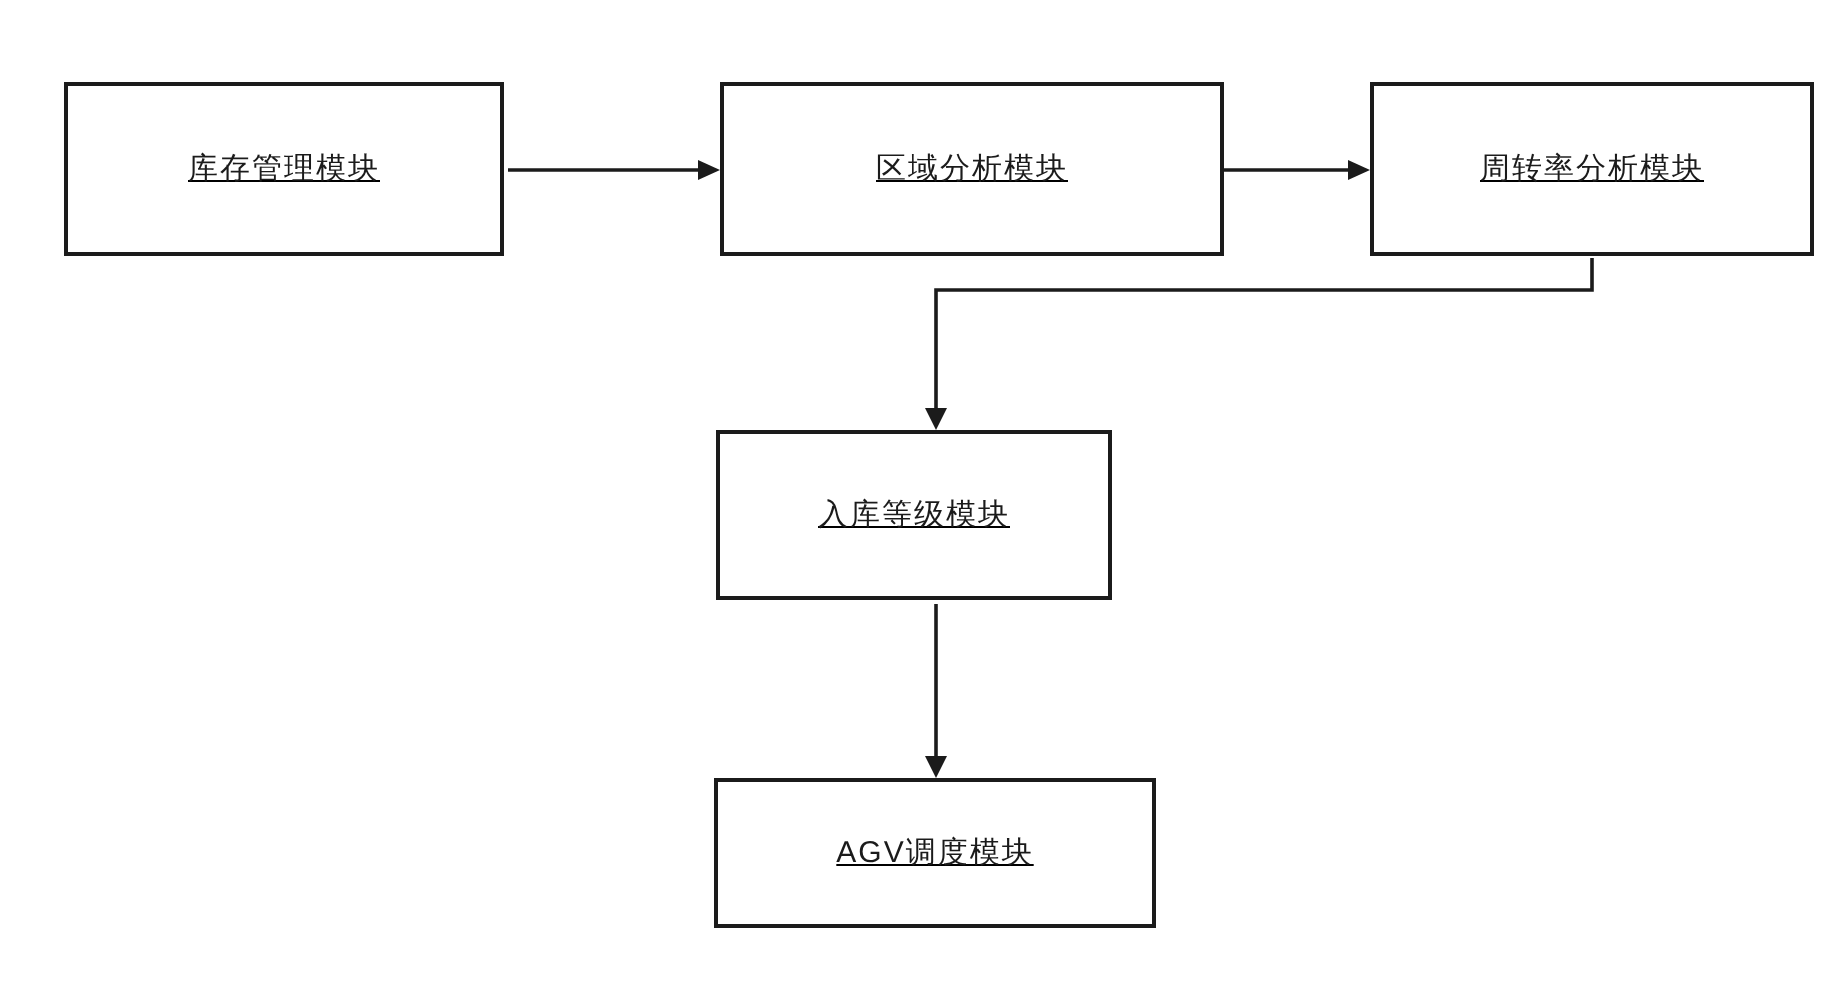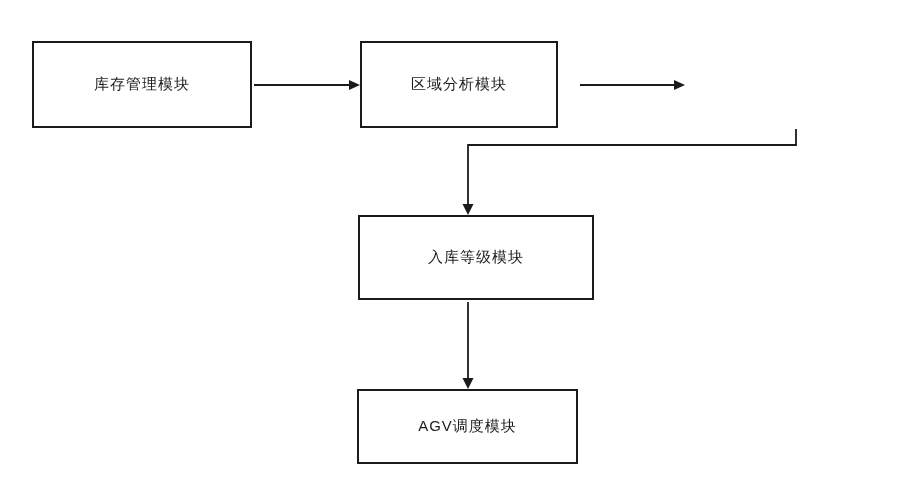--- a/index.html
+++ b/index.html
@@ -16,33 +16,34 @@
     overflow: hidden;
   }
   .node {
     position: absolute;
     box-sizing: border-box;
     border: 2px solid #1b1b1b;
     background: #ffffff;
     display: flex;
     align-items: center;
     justify-content: center;
+    text-decoration: underline;
   }
   .node-label {
     font-size: 15px;
     color: #1b1b1b;
     letter-spacing: 1px;
     white-space: nowrap;
     text-align: center;
   }
   
   #node-inventory     { left: 32px;  top: 41px;  width: 220px; height: 87px; }
-  #node-area          { left: 360px; top: 41px;  width: 198px; height: 87px; }
+  #node-area          { left: 360px; top: 41px;  width: 252px; height: 87px; }
   #node-turnover      { left: 685px; top: 41px;  width: 222px; height: 87px; }
-  #node-storage-level { left: 358px; top: 215px; width: 236px; height: 85px; }
+  #node-storage-level { left: 358px; top: 215px; width: 198px; height: 85px; }
   #node-agv           { left: 357px; top: 389px; width: 221px; height: 75px; }
 
   .edges-layer {
     position: absolute;
     left: 0;
     top: 0;
     width: 924px;
     height: 498px;
     pointer-events: none;
   }
@@ -85,20 +86,23 @@
   </svg>
 
   <div class="node" id="node-inventory">
     <span class="node-label">库存管理模块</span>
   </div>
 
   <div class="node" id="node-area">
     <span class="node-label">区域分析模块</span>
   </div>
 
+  <div class="node" id="node-turnover">
+    <span class="node-label">周转率分析模块</span>
+  </div>
 
   <div class="node" id="node-storage-level">
     <span class="node-label">入库等级模块</span>
   </div>
 
   <div class="node" id="node-agv">
     <span class="node-label">AGV调度模块</span>
   </div>
 
 </div>

